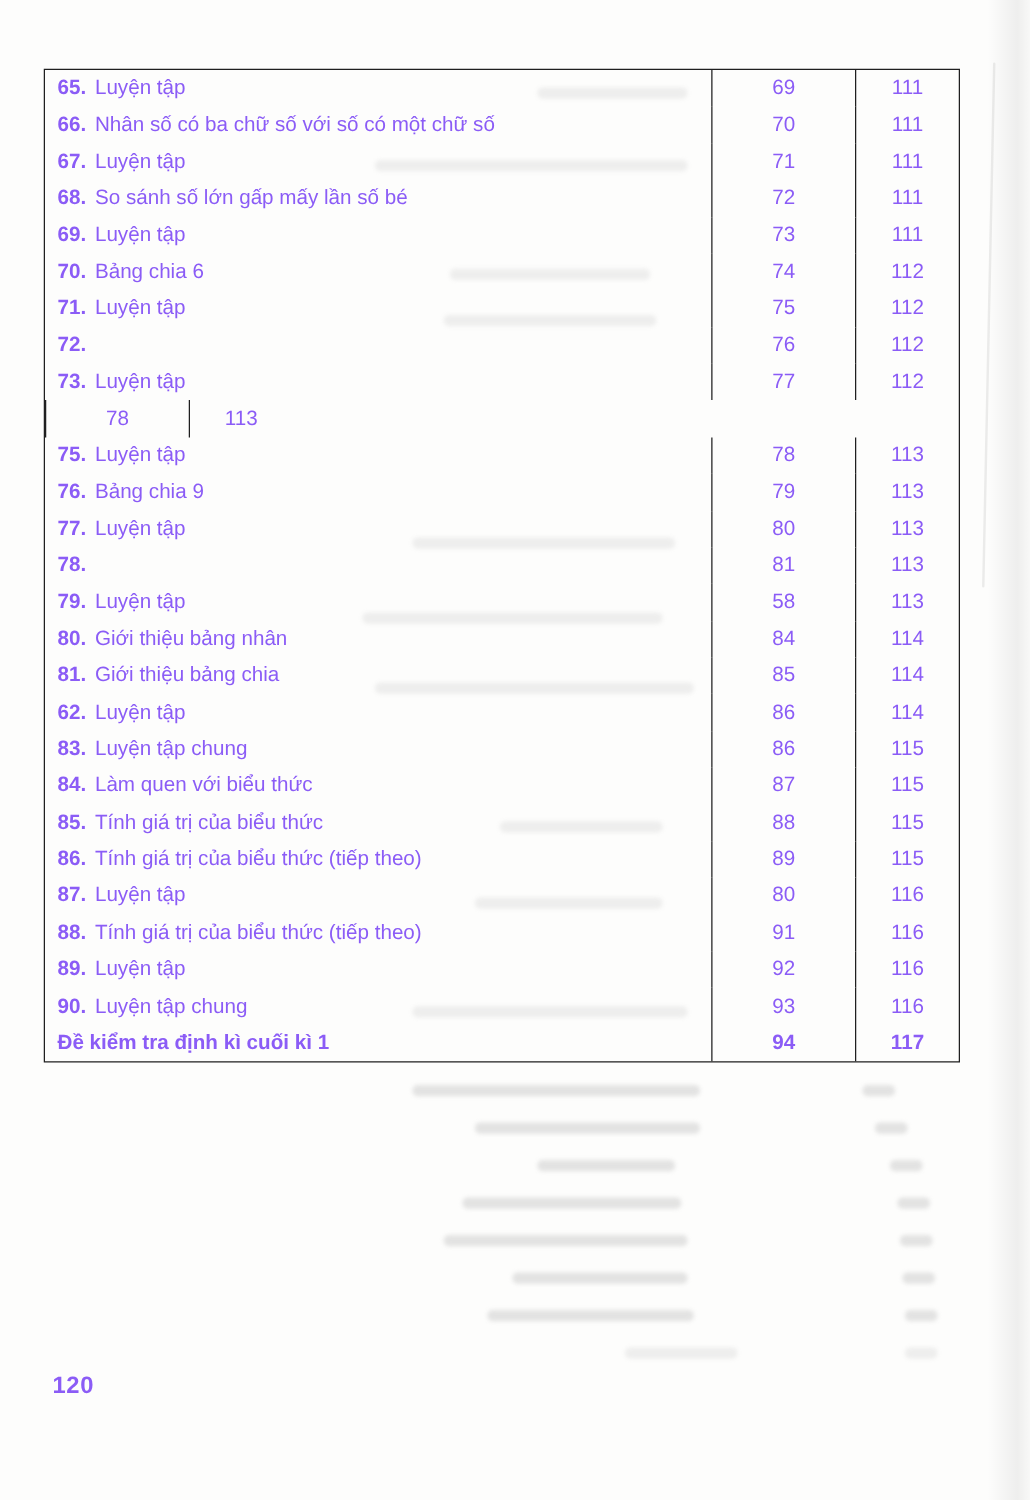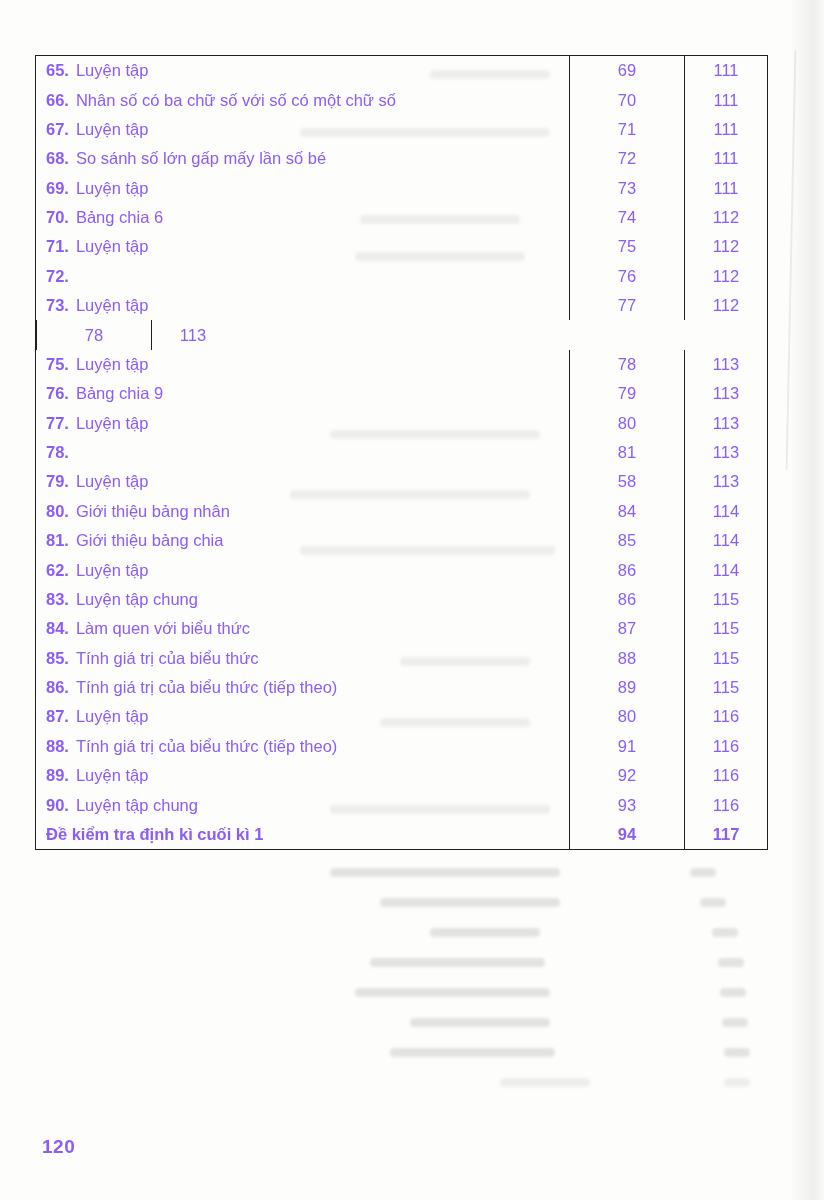--- a/index.html
+++ b/index.html
@@ -50,21 +50,21 @@
     text-align:right;
   }
   .cell-p2{
     width:83px;justify-content:center;
     border-left:1.5px solid #1f1f1f;
   }
   .bold-row{font-weight:700;}
 
   
   .folio{
-    position:absolute;left:42px;top:1136px;
+    position:absolute;left:42px;top:1098px;
     font-size:19px;font-weight:700;letter-spacing:.5px;
   }
 
   
   .bleed{
     position:absolute;height:9px;border-radius:4px;
     background:#b9b9b9;opacity:.38;filter:blur(1.6px);
     pointer-events:none;
   }
   .bleed.num{width:26px;}

